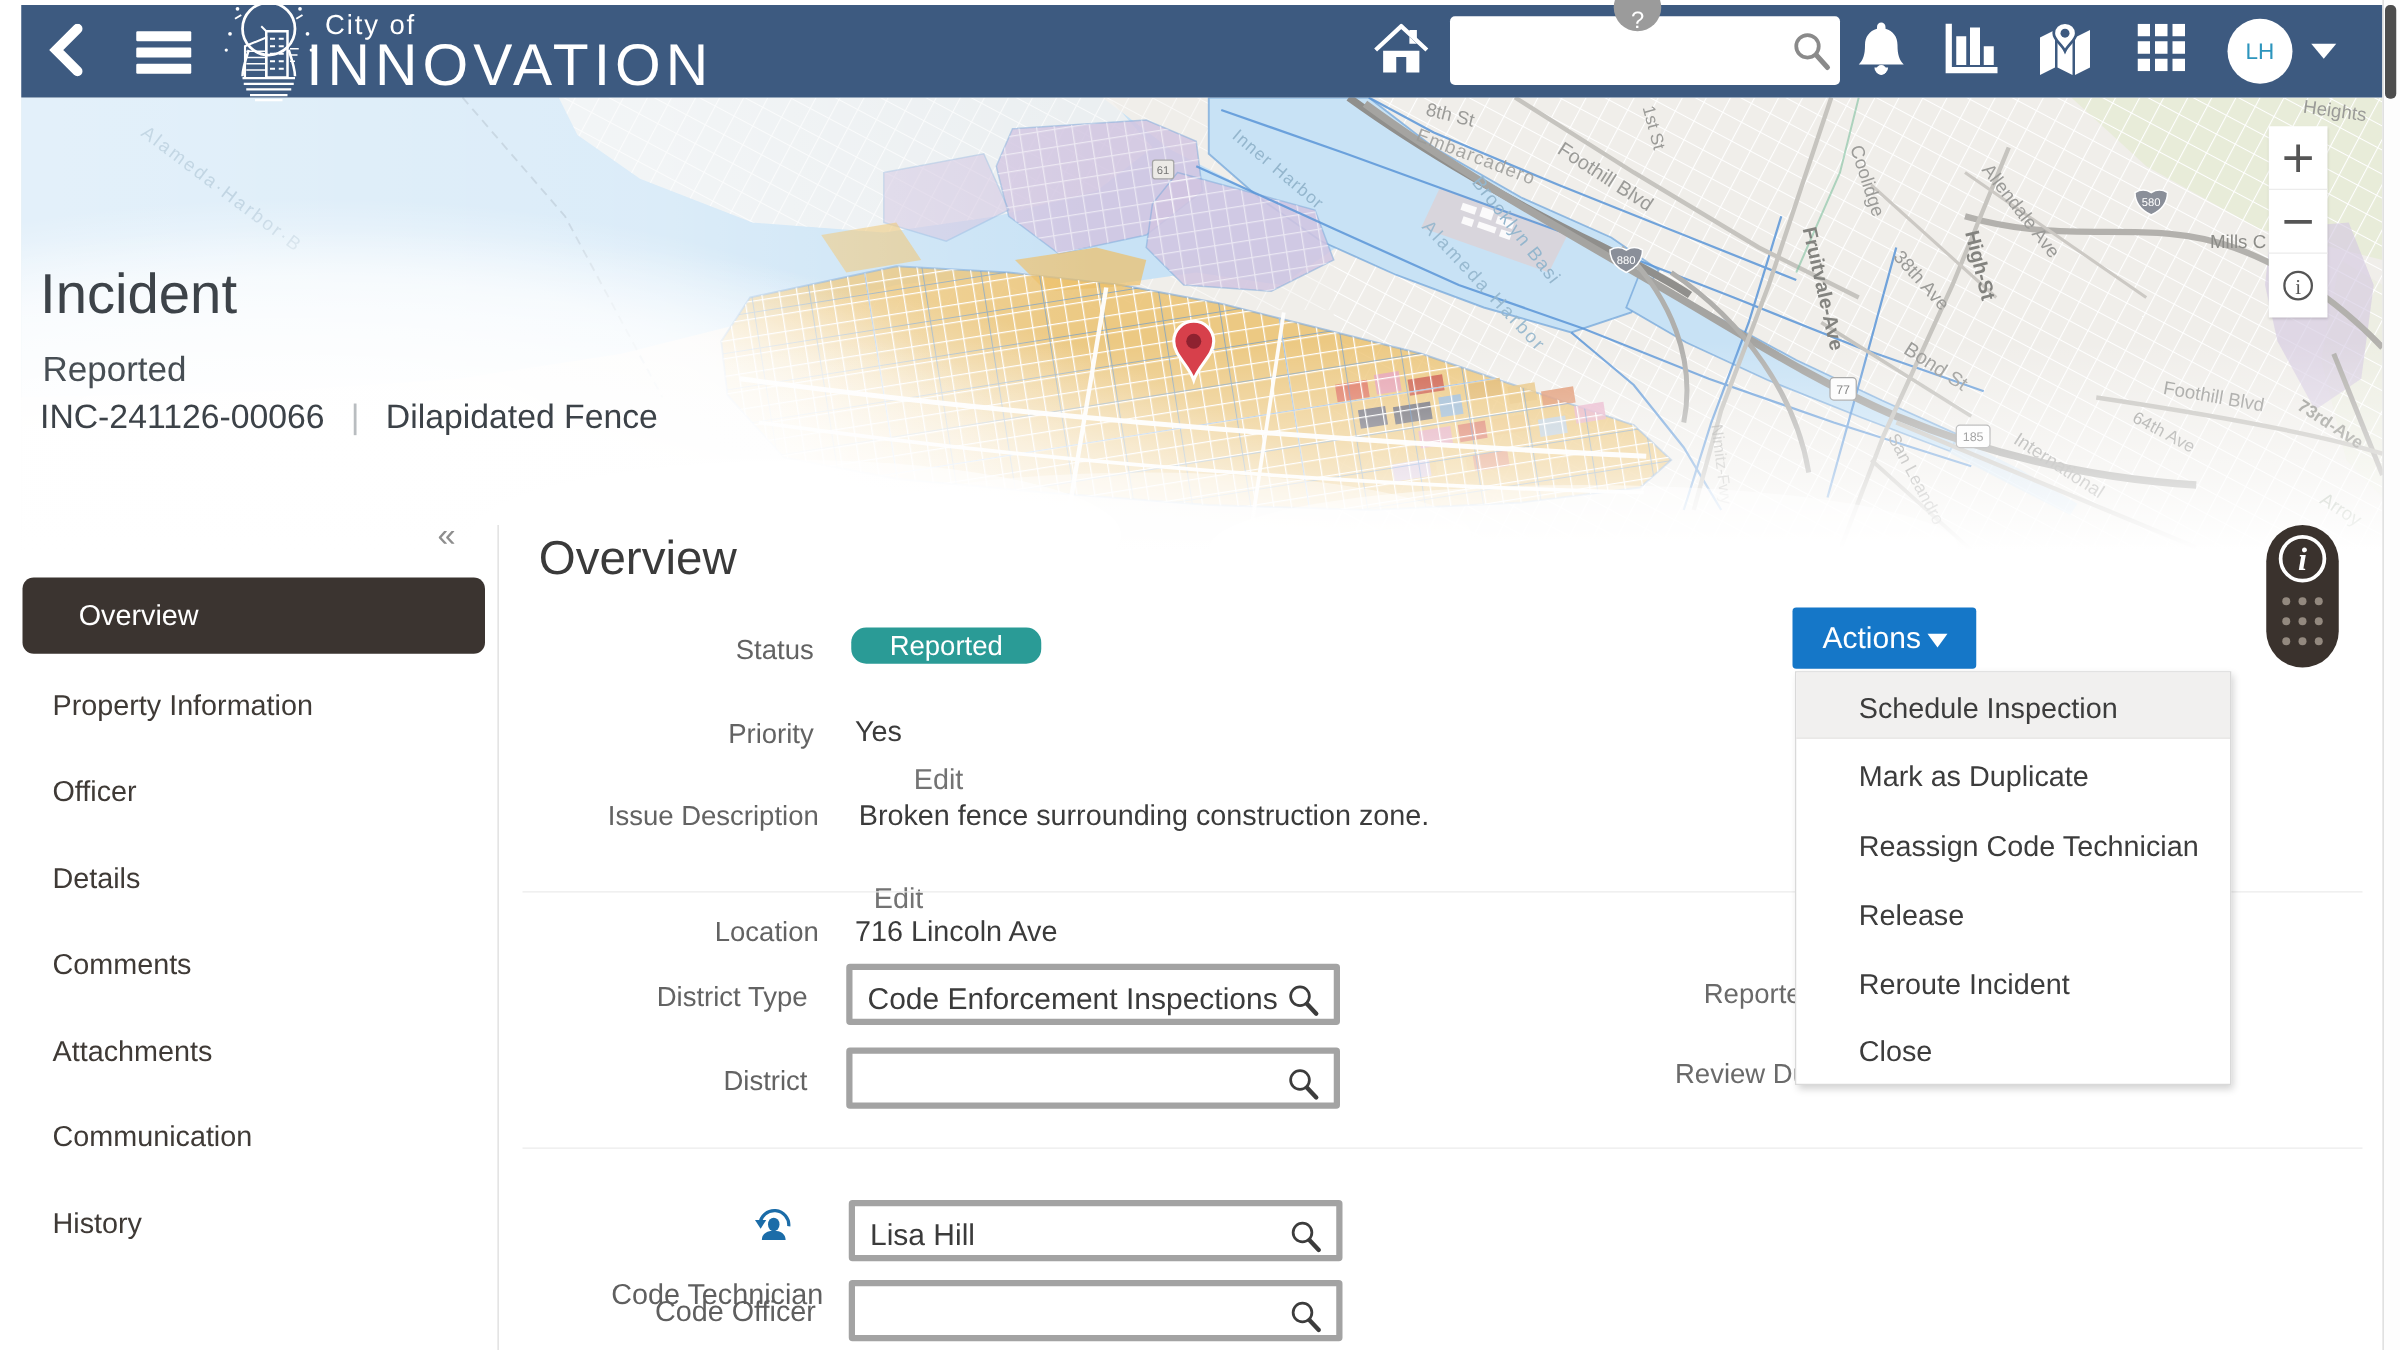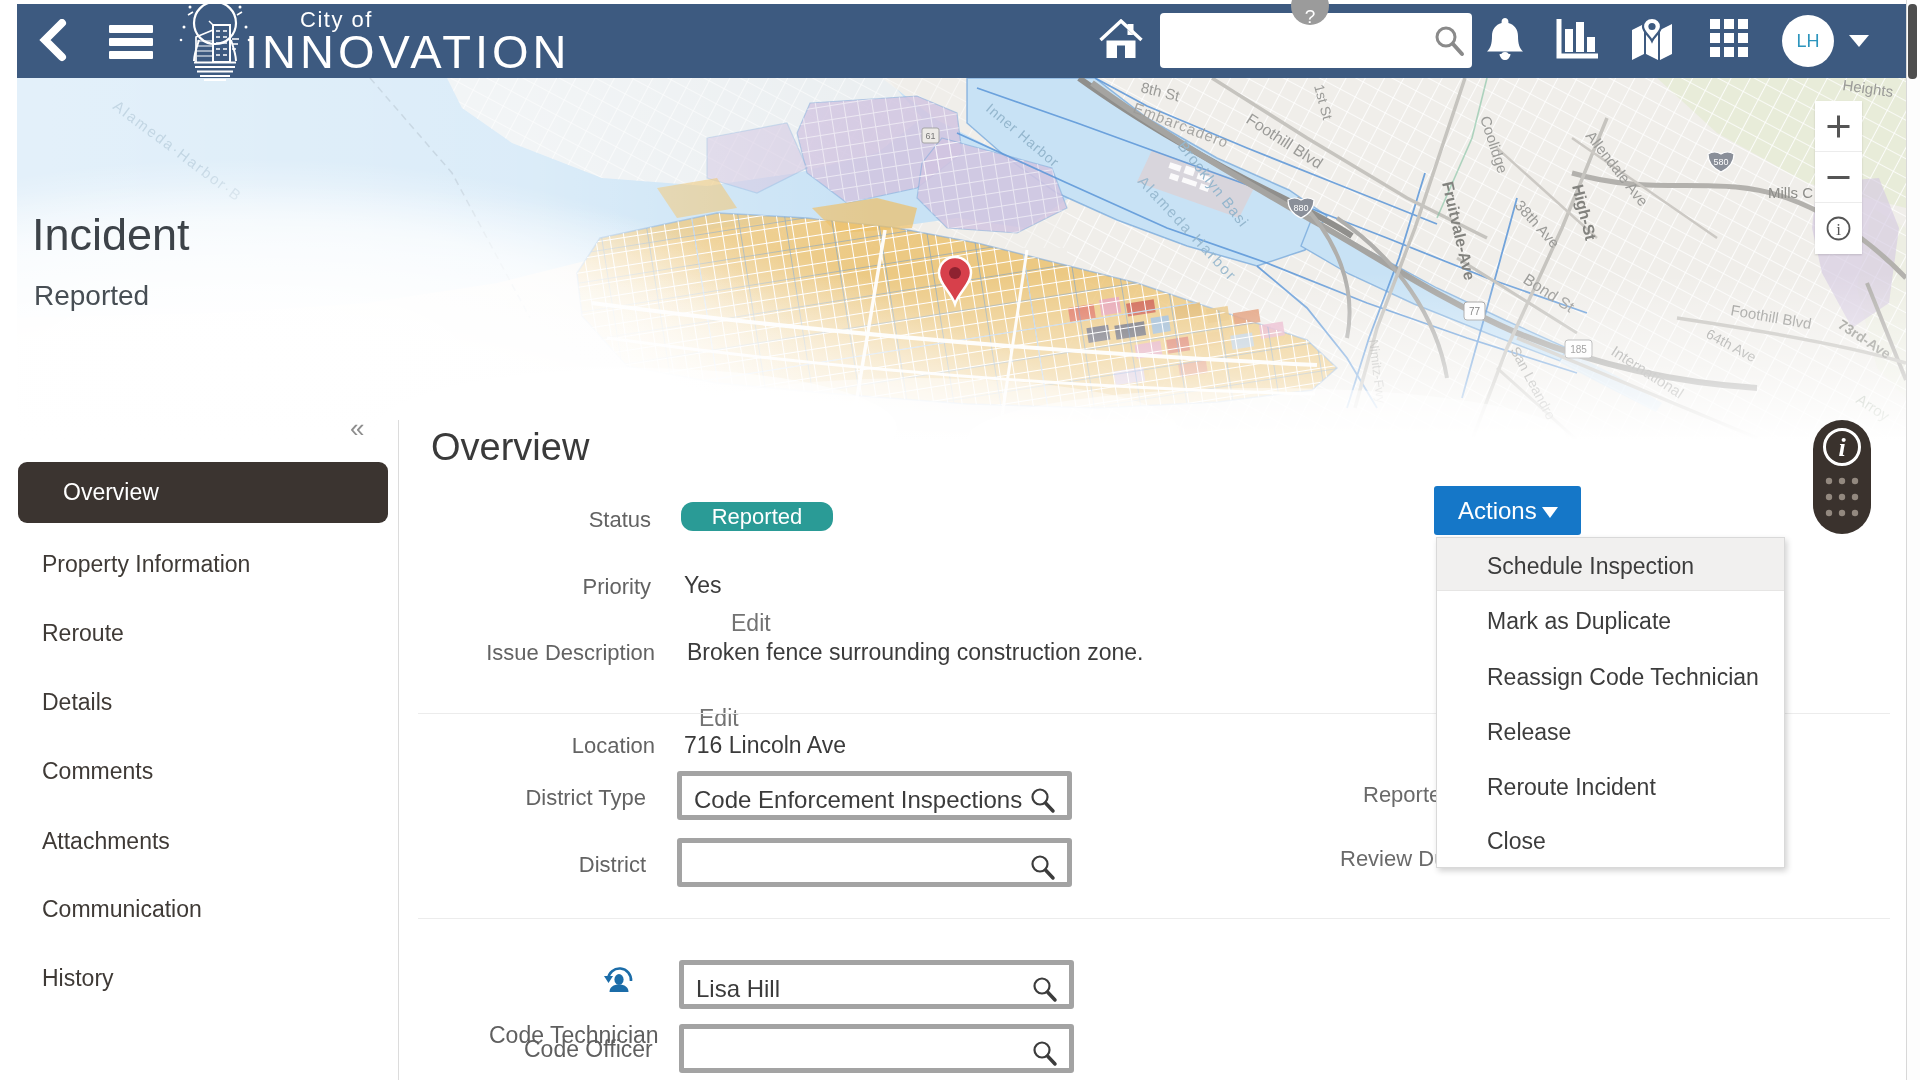--- a/index.html
+++ b/index.html
@@ -7,21 +7,21 @@
   font-family:"Liberation Sans", sans-serif; }
 #root { position:relative; width:1920px; height:1080px; background:#fff; }
 
 
 #topbar { position:absolute; left:17px; top:4px; width:1889px; height:74px;
   background:#3d5a80; }
 #backchev { position:absolute; }
 #burger { position:absolute; left:92px; top:21px; width:44px; }
 #burger div { height:8px; background:#fff; border-radius:1px; margin-bottom:5px; }
 #logo { position:absolute; left:165px; top:-4px; }
-#cityof { position:absolute; left:243px; top:3px; color:#fff; font-size:22px; letter-spacing:1.5px;margin-left:40px; }
+#cityof { position:absolute; left:243px; top:3px; color:#fff; font-size:22px; letter-spacing:1.5px; }
 #innov { position:absolute; left:228px; top:20px; color:#fff; font-size:47px;
   letter-spacing:4px; }
 #homeic { position:absolute; left:1082px; top:15px; }
 #searchbox { position:absolute; left:1143px; top:9px; width:312px; height:55px;
   background:#fff; border-radius:4px; }
 #qbubble { position:absolute; left:1274px; top:-17px; width:38px; height:38px;
   border-radius:50%; background:#9b9b9b; color:#fff; font-size:19px;
   text-align:center; line-height:60px; }
 #avatar { position:absolute; left:1765px; top:11px; width:52px; height:52px;
   border-radius:50%; background:#fff; color:#2d95bd; font-size:18px;
@@ -357,37 +357,38 @@
       </g>
     </svg>
     <div id="avatar">LH</div>
     <svg class="nbic" id="caretic" style="left:1831px;top:28px" width="22" height="18" viewBox="0 0 22 18">
       <polygon points="1,3 21,3 11,15" fill="#fff"></polygon>
     </svg>
   </div>
 
   <div id="mt1">Incident</div>
   <div id="mt2">Reported</div>
+  <div id="mt3">INC-241126-00066<span class="sep">|</span>Dilapidated Fence</div>
   <div id="mapctrl">
     <div class="cell"><svg width="47" height="51">
           <path d="M12.5 25.5H34.5M23.5 14.5V36.5" stroke="#555" stroke-width="3"></path>
         </svg></div>
     <div class="cell"><svg width="47" height="51">
           <path d="M12.5 25.5H34.5" stroke="#555" stroke-width="3"></path>
         </svg></div>
     <div class="cell" style="border-bottom:none"><svg width="47" height="51">
           <circle cx="23.5" cy="25.5" r="11" fill="none" stroke="#555" stroke-width="1.8"></circle>
           <text x="23.5" y="32" font-size="17" fill="#555" text-anchor="middle" font-family="Liberation Serif">i</text>
         </svg></div>
   </div>
 
   <div id="collapse">«</div>
   <div id="ovpill">Overview</div>
   <div class="sbitem" style="top:551px">Property Information</div>
-  <div class="sbitem" style="top:620px">Reroute</div>
+  <div class="sbitem" style="top:620px">Officer</div>
   <div class="sbitem" style="top:689px">Details</div>
   <div class="sbitem" style="top:758px">Comments</div>
   <div class="sbitem" style="top:896px">Communication</div>
   <div class="sbitem" style="top:828px">Attachments</div>
   <div class="sbitem" style="top:965px">History</div>
   <div id="sidediv"></div>
 
   <div id="ovh1">Overview</div>
   <div class="flabel" style="left:411px;top:507px">Status</div>
   <div id="pill">Reported</div>

